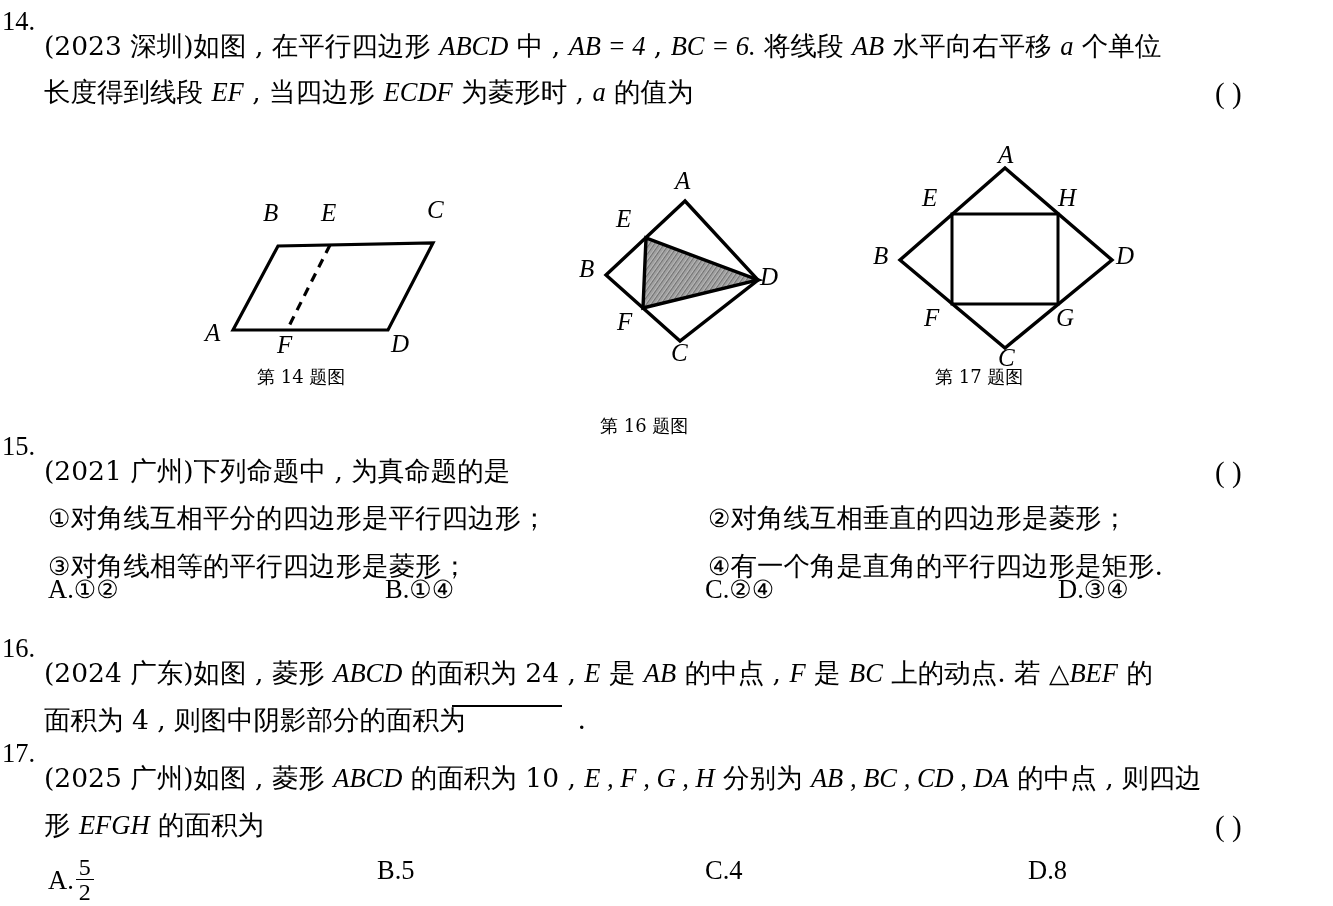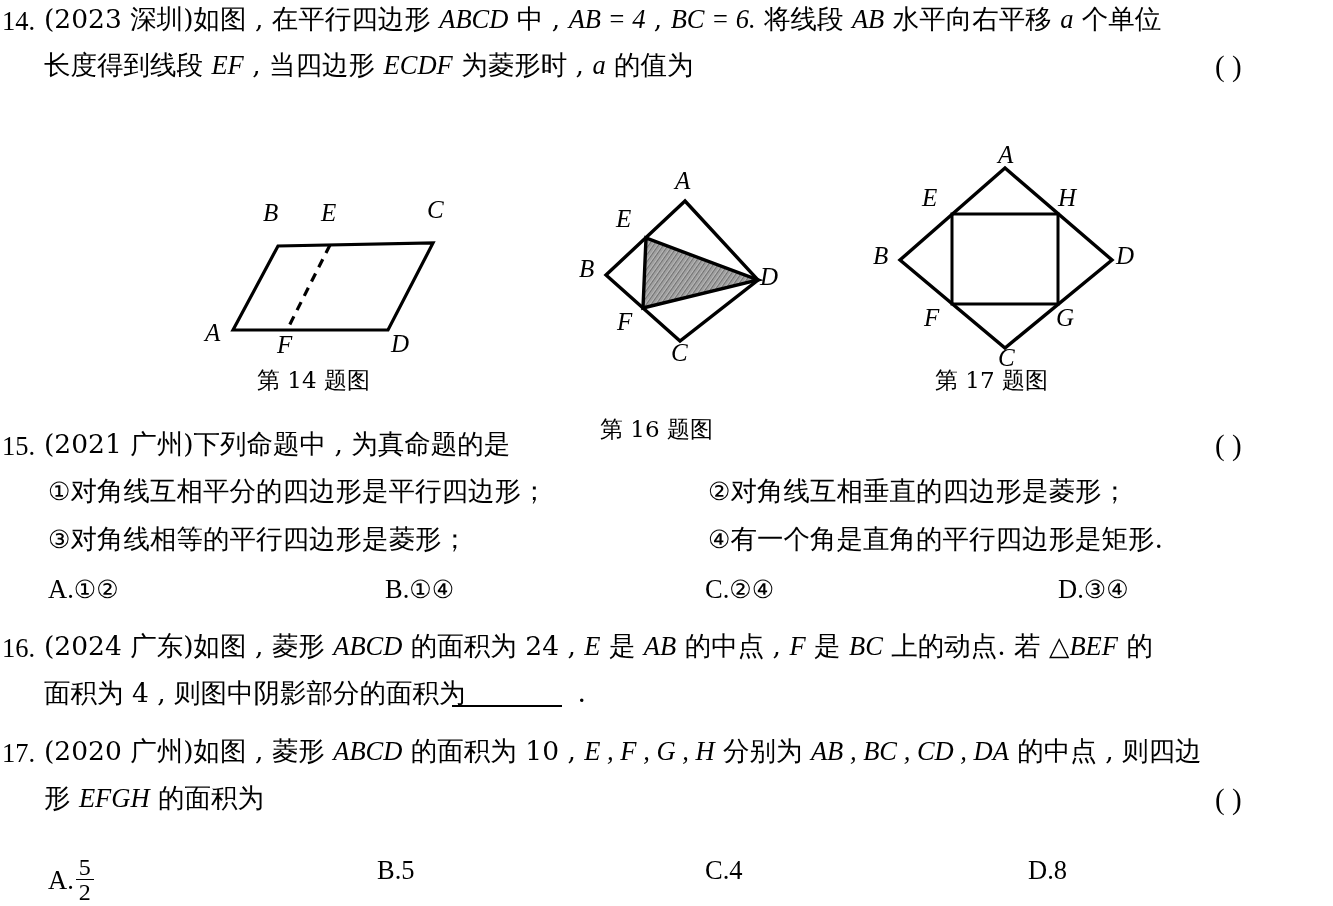--- a/index.html
+++ b/index.html
@@ -21,20 +21,21 @@
     width: 1170px;
     height: 906px;
   }
 
   
   .line {
     position: absolute;
     white-space: nowrap;
     font-size: 26.5px;
     line-height: 1;
+    margin-top: 27px;
   }
   .qnum {
     position: absolute;
     font-size: 26.5px;
     white-space: nowrap;
   }
   .cn { font-family: "DejaVu Serif", "Liberation Serif", serif; }
   .it {
     font-style: italic;
     font-family: "Liberation Serif", "DejaVu Serif", serif;
@@ -68,21 +69,21 @@
   }
   .frac .num { display: block; padding: 0 3px; }
   .frac .den { display: block; padding: 0 3px; border-top: 1.6px solid #000; }
 
   
   .figure {
     position: absolute;
   }
   .figcap {
     position: absolute;
-    font-size: 23px;
+    font-size: 18px;
     white-space: nowrap;
     font-family: "DejaVu Serif", "Liberation Serif", serif;
   }
   .lbl {
     position: absolute;
     font-style: italic;
     font-size: 25px;
     font-family: "Liberation Serif", "DejaVu Serif", serif;
     white-space: nowrap;
   }
@@ -197,21 +198,21 @@
   <div class="line" style="left:44px; top:633px;">
     <span class="cn">(2024 广东)</span><span class="cn">如图 , 菱形 </span><span class="it">ABCD</span><span class="cn"> 的面积为 24 , </span><span class="it">E</span><span class="cn"> 是 </span><span class="it">AB</span><span class="cn"> 的中点 , </span><span class="it">F</span><span class="cn"> 是 </span><span class="it">BC</span><span class="cn"> 上的动点. 若 △</span><span class="it">BEF</span><span class="cn"> 的</span>
   </div>
   <div class="line cn" style="left:44px; top:680px;">
     <span>面积为 4 , 则图中阴影部分的面积为</span><span style="display:inline-block; width:112px;"></span><span>.</span>
   </div>
   <div class="blankline" style="left:452px; top:705px; width:110px;"></div>
 
   <div class="qnum" style="left:2px; top:738px;">17.</div>
   <div class="line" style="left:44px; top:738px;">
-    <span class="cn">(2020 广州)</span><span class="cn">如图 , 菱形 </span><span class="it">ABCD</span><span class="cn"> 的面积为 10 , </span><span class="it">E , F , G , H</span><span class="cn"> 分别为 </span><span class="it">AB , BC , CD , DA</span><span class="cn"> 的中点 , 则四边</span>
+    <span class="cn">(2025 广州)</span><span class="cn">如图 , 菱形 </span><span class="it">ABCD</span><span class="cn"> 的面积为 10 , </span><span class="it">E , F , G , H</span><span class="cn"> 分别为 </span><span class="it">AB , BC , CD , DA</span><span class="cn"> 的中点 , 则四边</span>
   </div>
   <div class="line" style="left:44px; top:785px;">
     <span class="cn">形 </span><span class="it">EFGH</span><span class="cn"> 的面积为</span>
   </div>
   <div class="line" style="left:1215px; top:785px; font-size:29px;">(     )</div>
 
   <div class="optrow" style="top:855px; height:50px;">
     <div class="opt" style="left:48px;">
       <span>A.</span><span class="frac"><span class="num">5</span><span class="den">2</span></span>
     </div>

